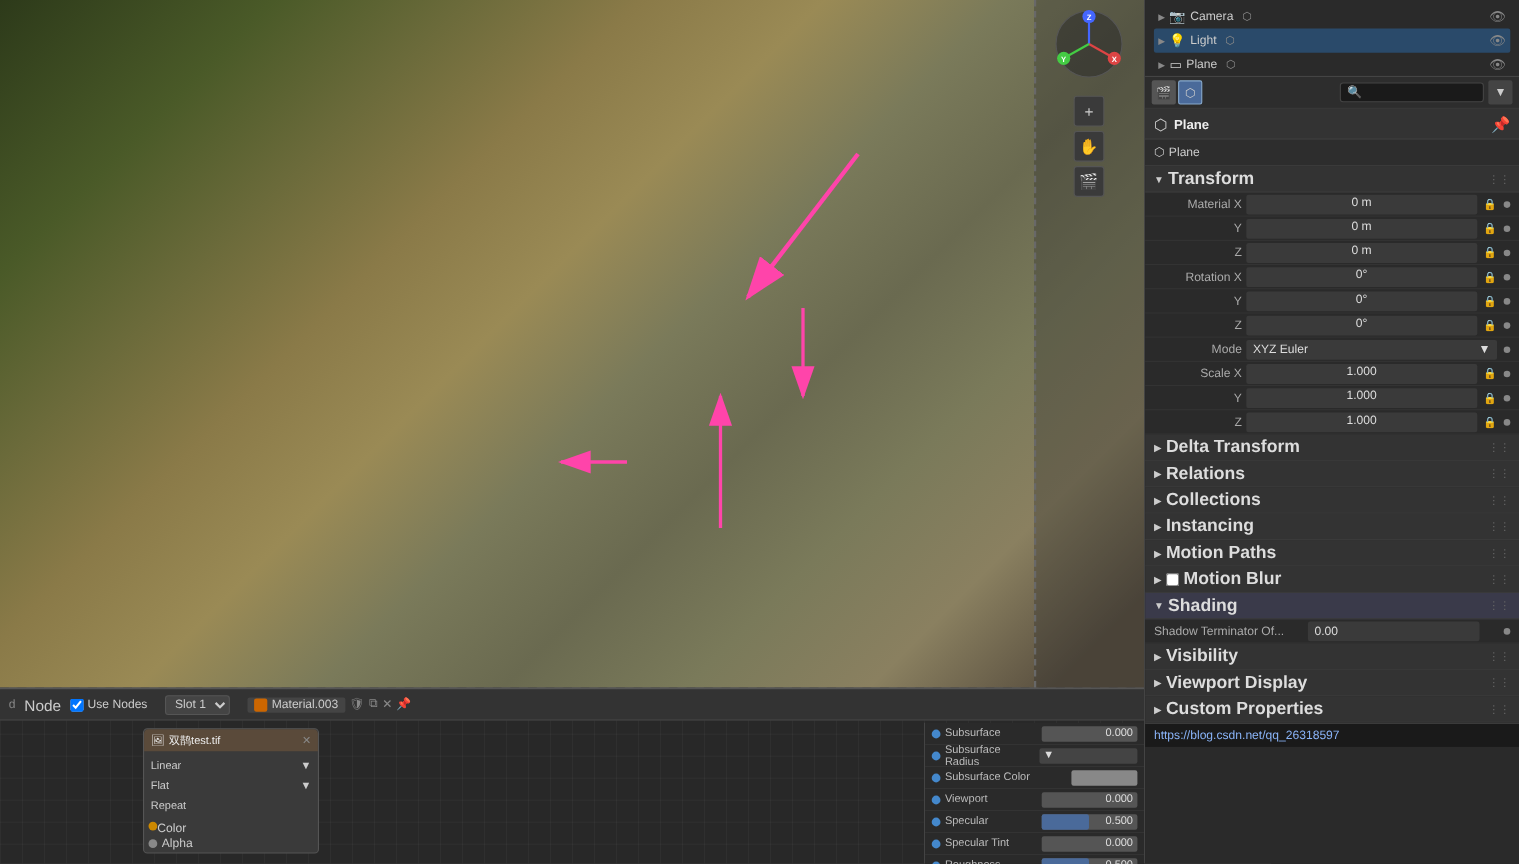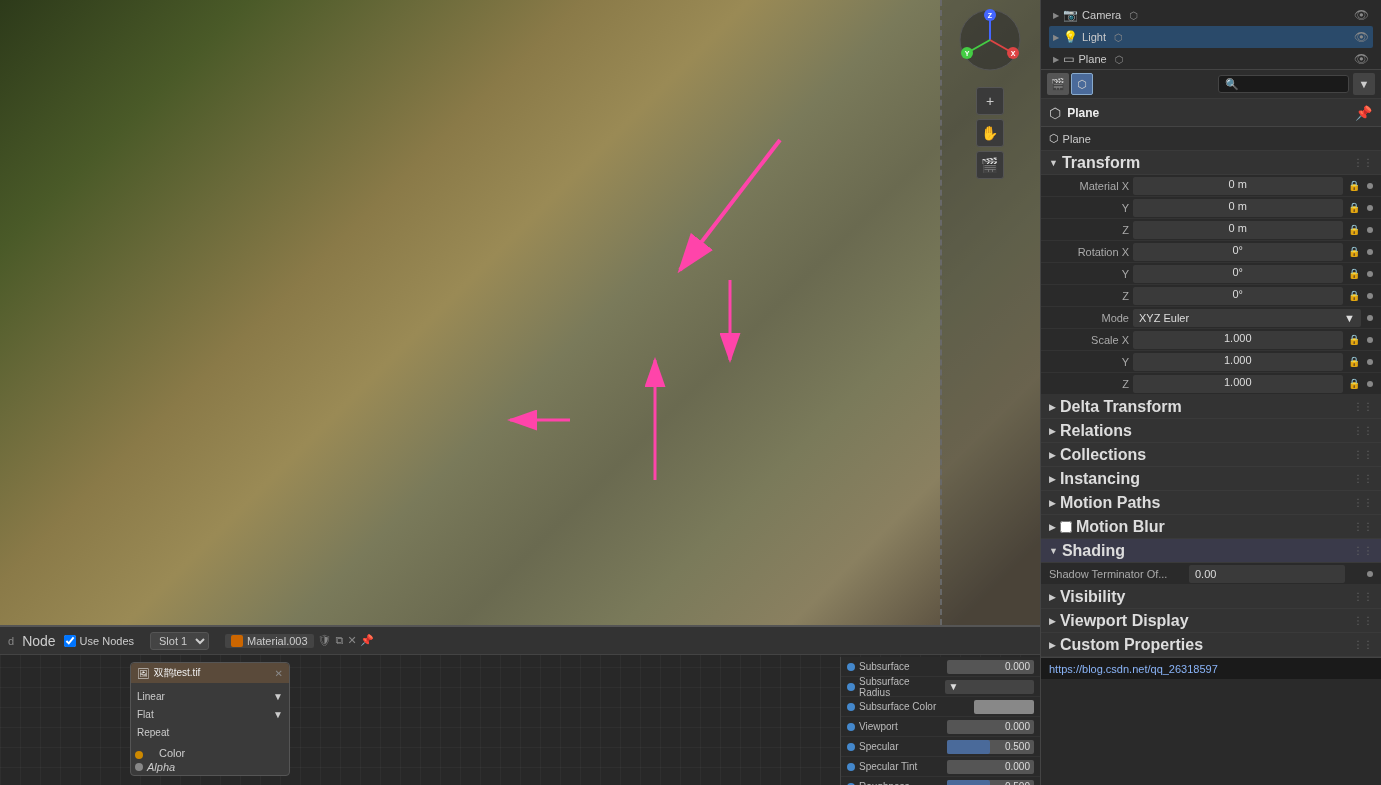--- a/index.html
+++ b/index.html
@@ -510,25 +510,25 @@
               </div>
               <div class="node-row">
                 <span>Flat</span>
                 <span>▼</span>
               </div>
               <div class="node-row">
                 <span>Repeat</span>
               </div>
             </div>
             <div style="display:flex; flex-direction:column; padding: 2px 4px; gap:2px;">
-              <div style="display:flex; align-items:flex-end; gap:16px;">
+              <div style="display:flex; align-items:flex-start; gap:0;">
                 <div class="node-socket yellow"></div>
                 <span>Color</span>
               </div>
-              <div style="display:flex; align-items:center; gap:4px;font-style:italic;">
+              <div style="display:flex; align-items:center; gap:4px;">
                 <div class="node-socket" style="background:#888;"></div>
                 <span>Alpha</span>
               </div>
             </div>
           </div>
         </div>
 
         <div class="mat-props">
           <div id="mat-props-list">
           <div class="mat-prop-row">

